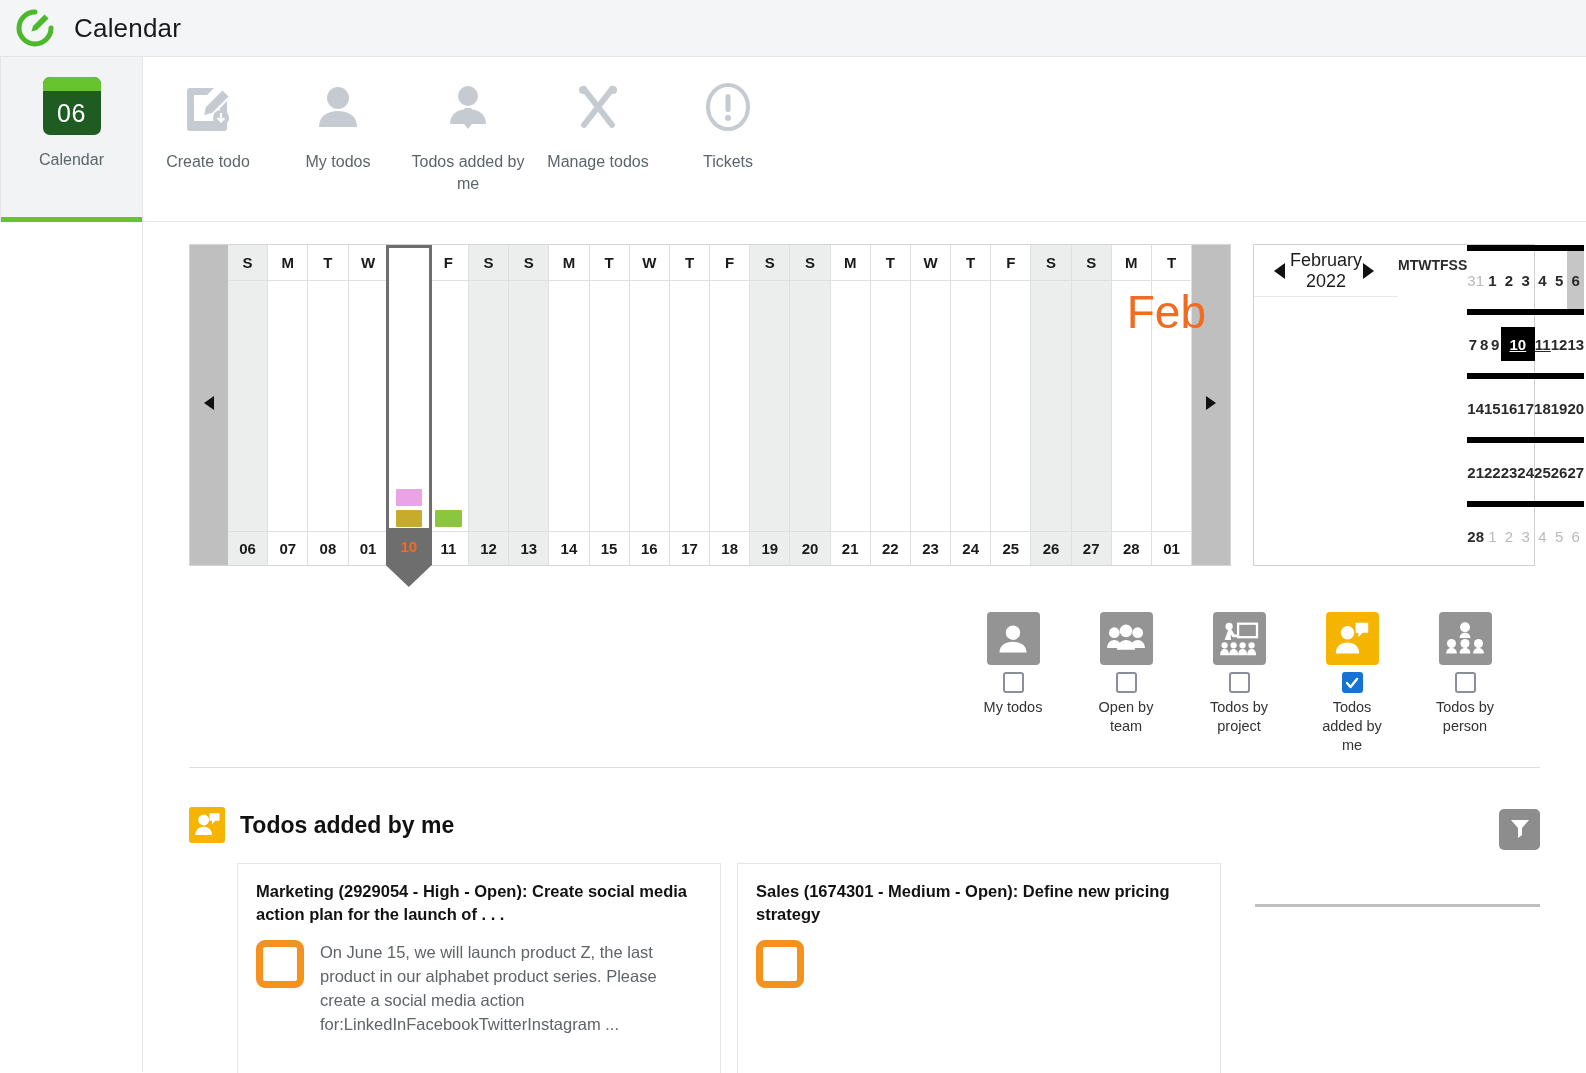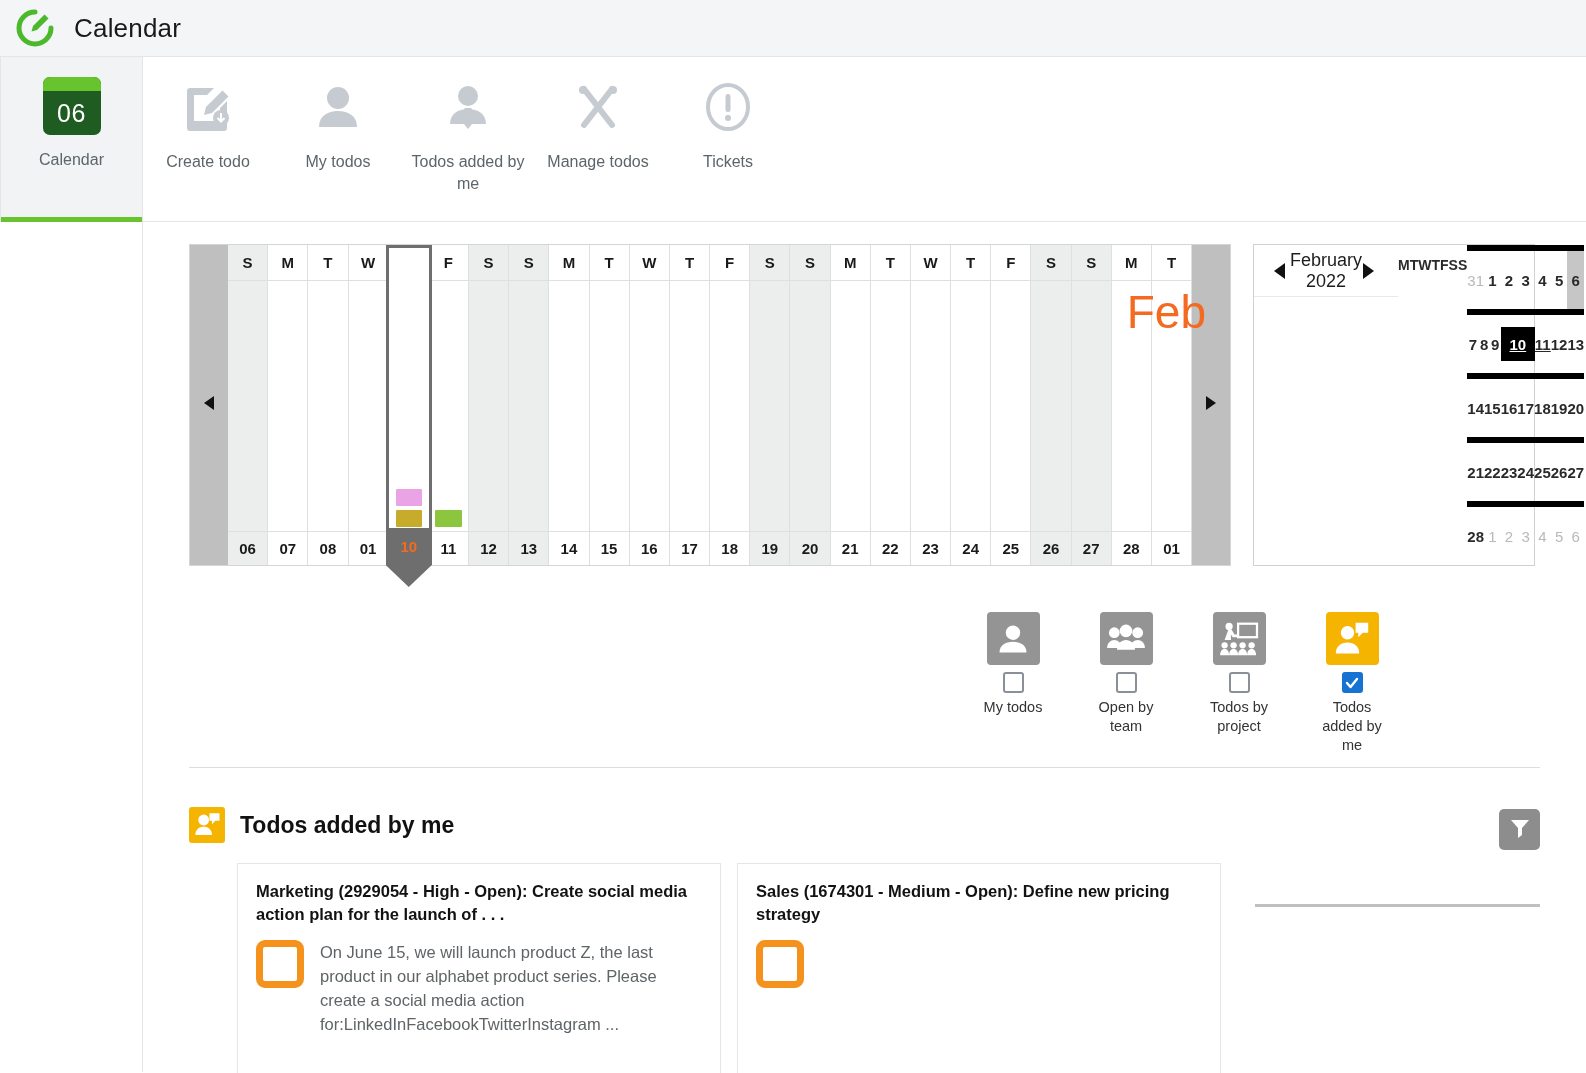--- a/index.html
+++ b/index.html
@@ -726,20 +726,36 @@
               <path d="M24 2 h14 v11 h-6 l-5 5 v-5 h-3 z"></path>
             </svg>
           </div>
           <div class="fi-check on">
             <svg width="14" height="14" viewBox="0 0 14 14">
               <path d="M2 7 l3.5 4 L12 3" fill="none" stroke="#fff" stroke-width="2.4" stroke-linecap="round" stroke-linejoin="round"></path>
             </svg>
           </div>
           <div class="fi-label">Todos added by me</div>
         </div>
+        <div class="fi">
+          <div class="fi-tile">
+            <svg viewBox="0 0 44 40" width="40" height="36" fill="#fff">
+              <circle cx="22" cy="7" r="5.5"></circle>
+              <path d="M16 19 c0 -4 3 -6 6 -6 s6 2 6 6 z"></path>
+              <circle cx="7" cy="25" r="5"></circle>
+              <path d="M1 36 c0 -4 3 -6 6 -6 s6 2 6 6 z"></path>
+              <circle cx="22" cy="25" r="5"></circle>
+              <path d="M16 36 c0 -4 3 -6 6 -6 s6 2 6 6 z"></path>
+              <circle cx="37" cy="25" r="5"></circle>
+              <path d="M31 36 c0 -4 3 -6 6 -6 s6 2 6 6 z"></path>
+            </svg>
+          </div>
+          <div class="fi-check"></div>
+          <div class="fi-label">Todos by person</div>
+        </div>
       </div>
 
     <div class="divider"></div>
 
     <div class="todos-sec">
       <div class="todos-head">
         <span class="todos-head-icon">
           <svg viewBox="0 0 36 36" width="30" height="30" fill="#ffffff">
             <circle cx="14" cy="12" r="6.5"></circle>
             <path d="M4 30 c0 -7 5 -10 10 -10 s10 3 10 10 z"></path>

